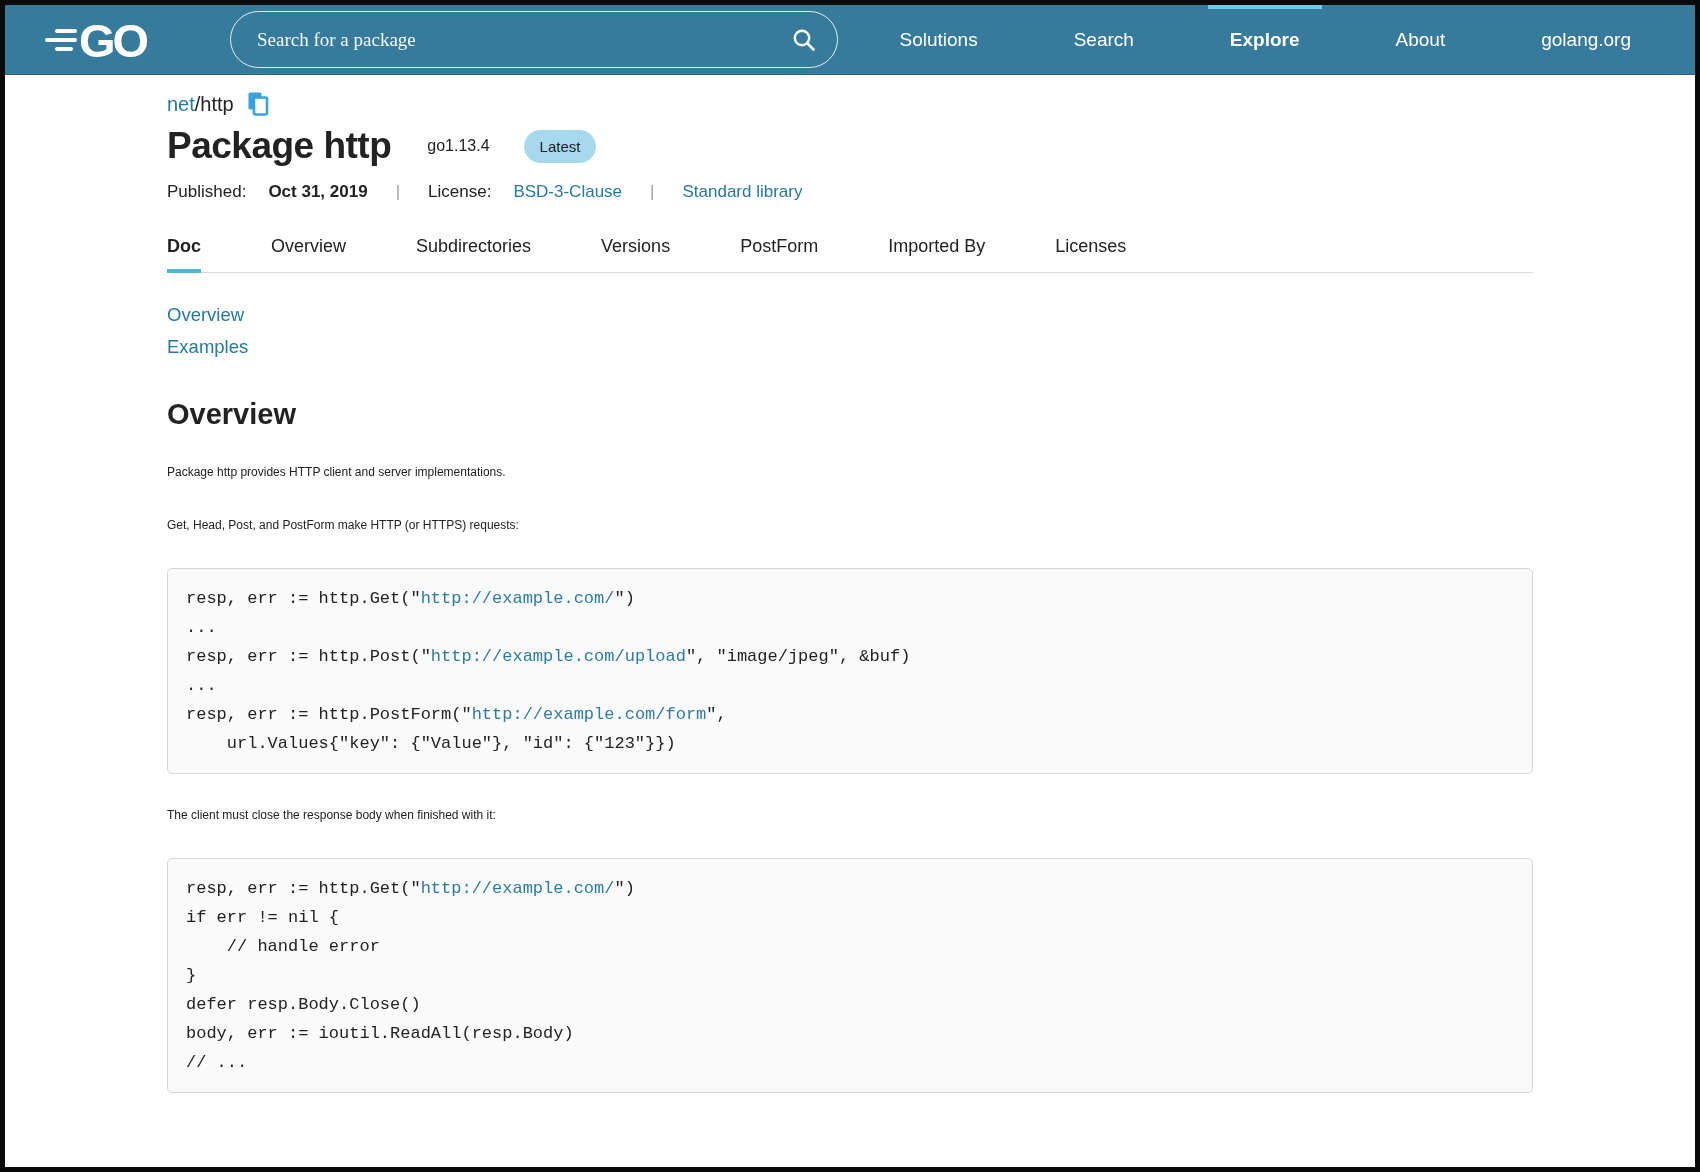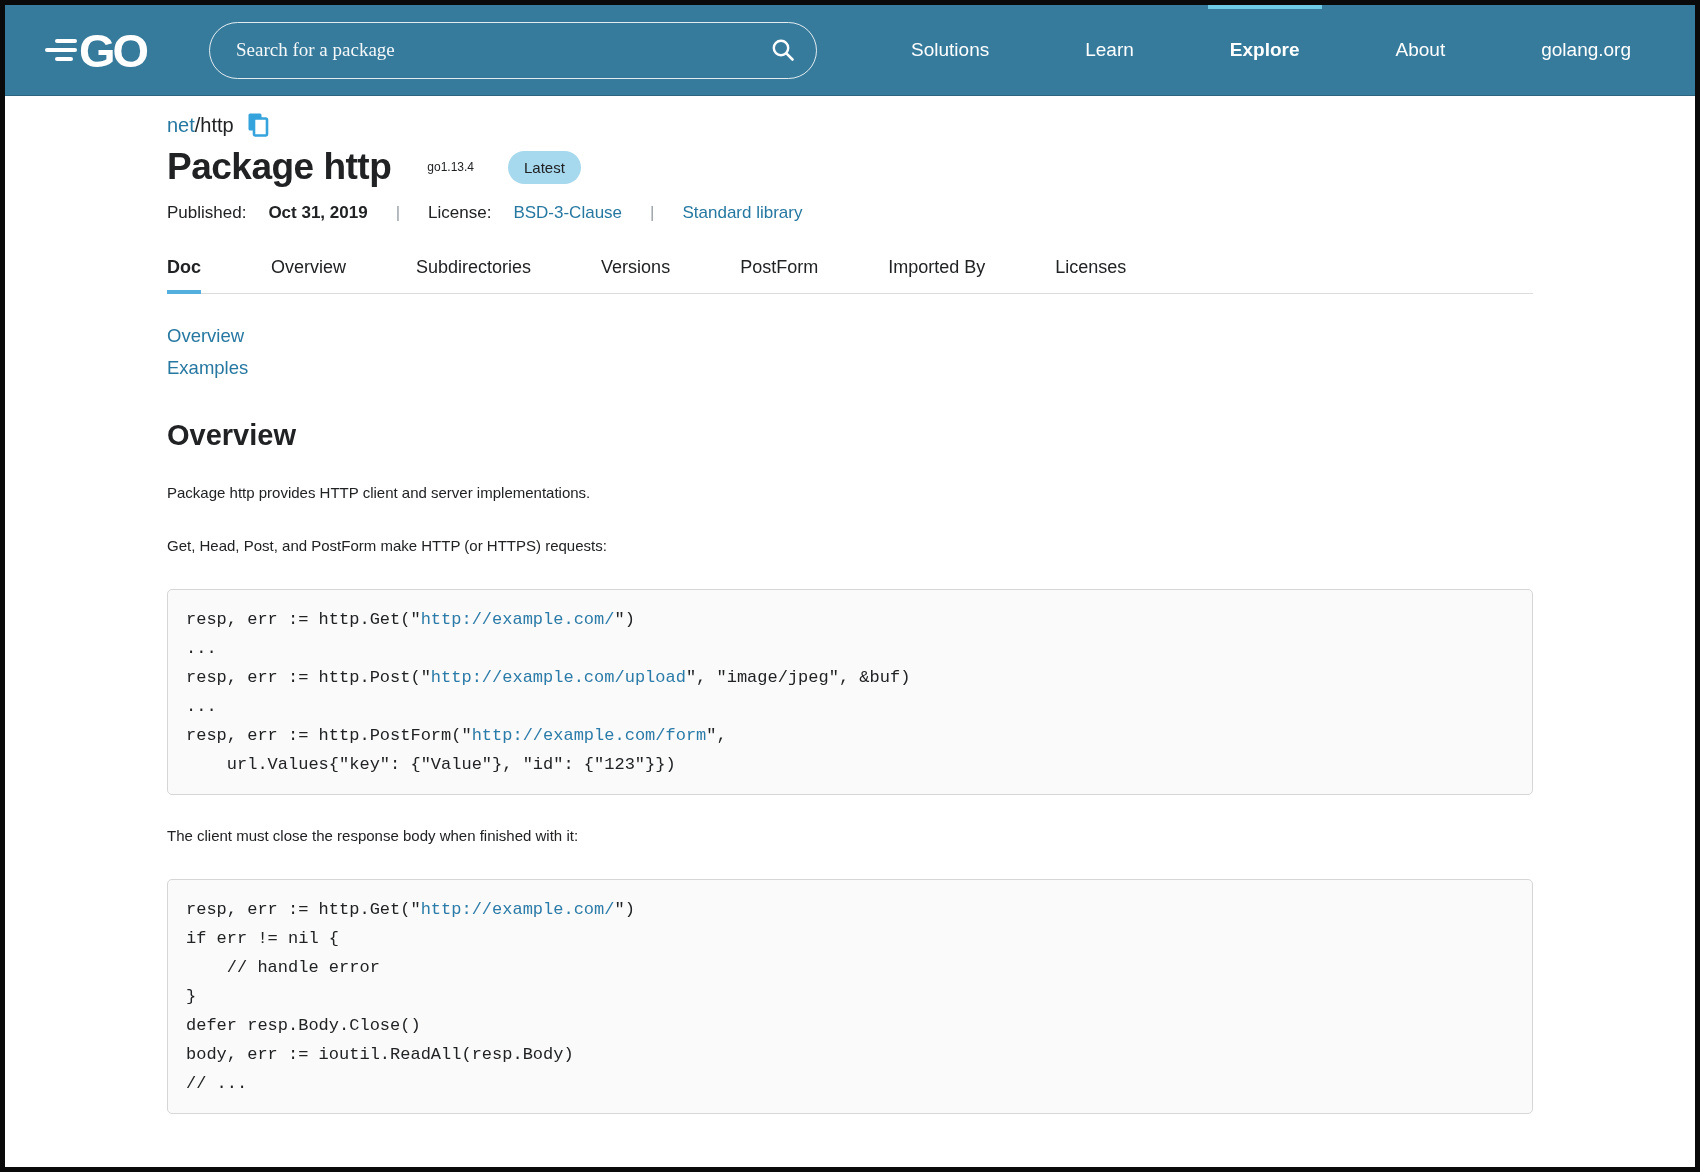--- a/index.html
+++ b/index.html
@@ -20,26 +20,27 @@
   html,body{width:1700px;height:1172px;}
   body{
     border:5px solid var(--frame);
     background:#ffffff;
     font-family:"Liberation Sans","DejaVu Sans",sans-serif;
     color:var(--text);
     overflow:hidden;
   }
   
   .site-header{
-    height:91px;
+    height:70px;
     background:var(--header-bg);
     display:flex;
     align-items:stretch;
     padding:0 36px 0 36px;
     border-bottom:1px solid rgba(0,0,0,0.18);
+    gap:21px;
   }
   .logo{display:flex;align-items:center;margin-right:56px;}
   .searchbox{
     align-self:center;
     width:608px;height:57px;
     border:1px solid rgba(255,255,255,0.85);
     border-radius:29px;
     display:flex;align-items:center;
     padding:0 20px 0 26px;
   }
@@ -65,21 +66,21 @@
     content:"";position:absolute;top:0;left:-22px;right:-22px;height:4px;
     background:var(--nav-indicator);
   }
   
   main{width:1366px;margin:0 auto;}
   .breadcrumb{margin-top:15px;font-size:20px;display:flex;align-items:center;gap:10px;}
   .breadcrumb a{color:var(--link);text-decoration:none;cursor:pointer;}
   .copy-icon{display:inline-flex;cursor:pointer;margin-left:2px;}
   .title-row{margin-top:7px;display:flex;align-items:center;gap:34px;}
   .title-row h1{font-size:37px;font-weight:bold;letter-spacing:-0.5px;}
-  .version{font-size:12px;margin-left:2px;}
+  .version{font-size:16px;margin-left:2px;}
   .badge{
     background:var(--badge-bg);
     font-size:15px;
     padding:8px 16px;border-radius:18px;
   }
   .meta-row{margin-top:15px;font-size:17px;display:flex;align-items:center;gap:22px;}
   .meta-row .bold{font-weight:bold;}
   .meta-row .sep{color:#9aa0a6;margin:0 6px;}
   .meta-row a{color:var(--link);text-decoration:none;cursor:pointer;}
   
@@ -95,21 +96,21 @@
   .tab.active{font-weight:bold;}
   .tab.active::after{
     content:"";position:absolute;left:0;right:0;bottom:-1px;height:4px;
     background:var(--tab-indicator);
   }
   
   .toc{margin-top:26px;}
   .toc a{display:block;color:var(--link);text-decoration:none;font-size:18.5px;line-height:31.5px;cursor:pointer;}
   
   h2.section{margin-top:36px;font-size:29px;font-weight:bold;}
-  .para{margin-top:29px;font-size:15px;line-height:24px;}
+  .para{margin-top:29px;font-size:12px;line-height:24px;}
   pre.code{
     margin-top:31px;
     background:var(--code-bg);
     border:1px solid var(--code-border);
     border-radius:5px;
     padding:15px 18px;
     font-family:"Liberation Mono","DejaVu Sans Mono",monospace;
     font-size:17px;
   }
   .code-line{white-space:pre;line-height:29px;}
@@ -135,21 +136,21 @@
     <span class="search-icon">
       <svg width="26" height="26" viewBox="0 0 26 26">
         <circle cx="11" cy="11" r="7.2" fill="none" stroke="#ffffff" stroke-width="2.4"></circle>
         <line x1="16.4" y1="16.4" x2="22.5" y2="22.5" stroke="#ffffff" stroke-width="2.6" stroke-linecap="round"></line>
       </svg>
     </span>
   </div>
 
   <nav class="header-nav">
       <a class="nav-link">Solutions</a>
-      <a class="nav-link">Learn</a>
+      <a class="nav-link">Search</a>
       <a class="nav-link active">Explore</a>
       <a class="nav-link">About</a>
       <a class="nav-link">golang.org</a>
     </nav>
 </header>
 
 <main>
   <div class="breadcrumb">
     <span>
       <a>net</a><span>/http</span>

